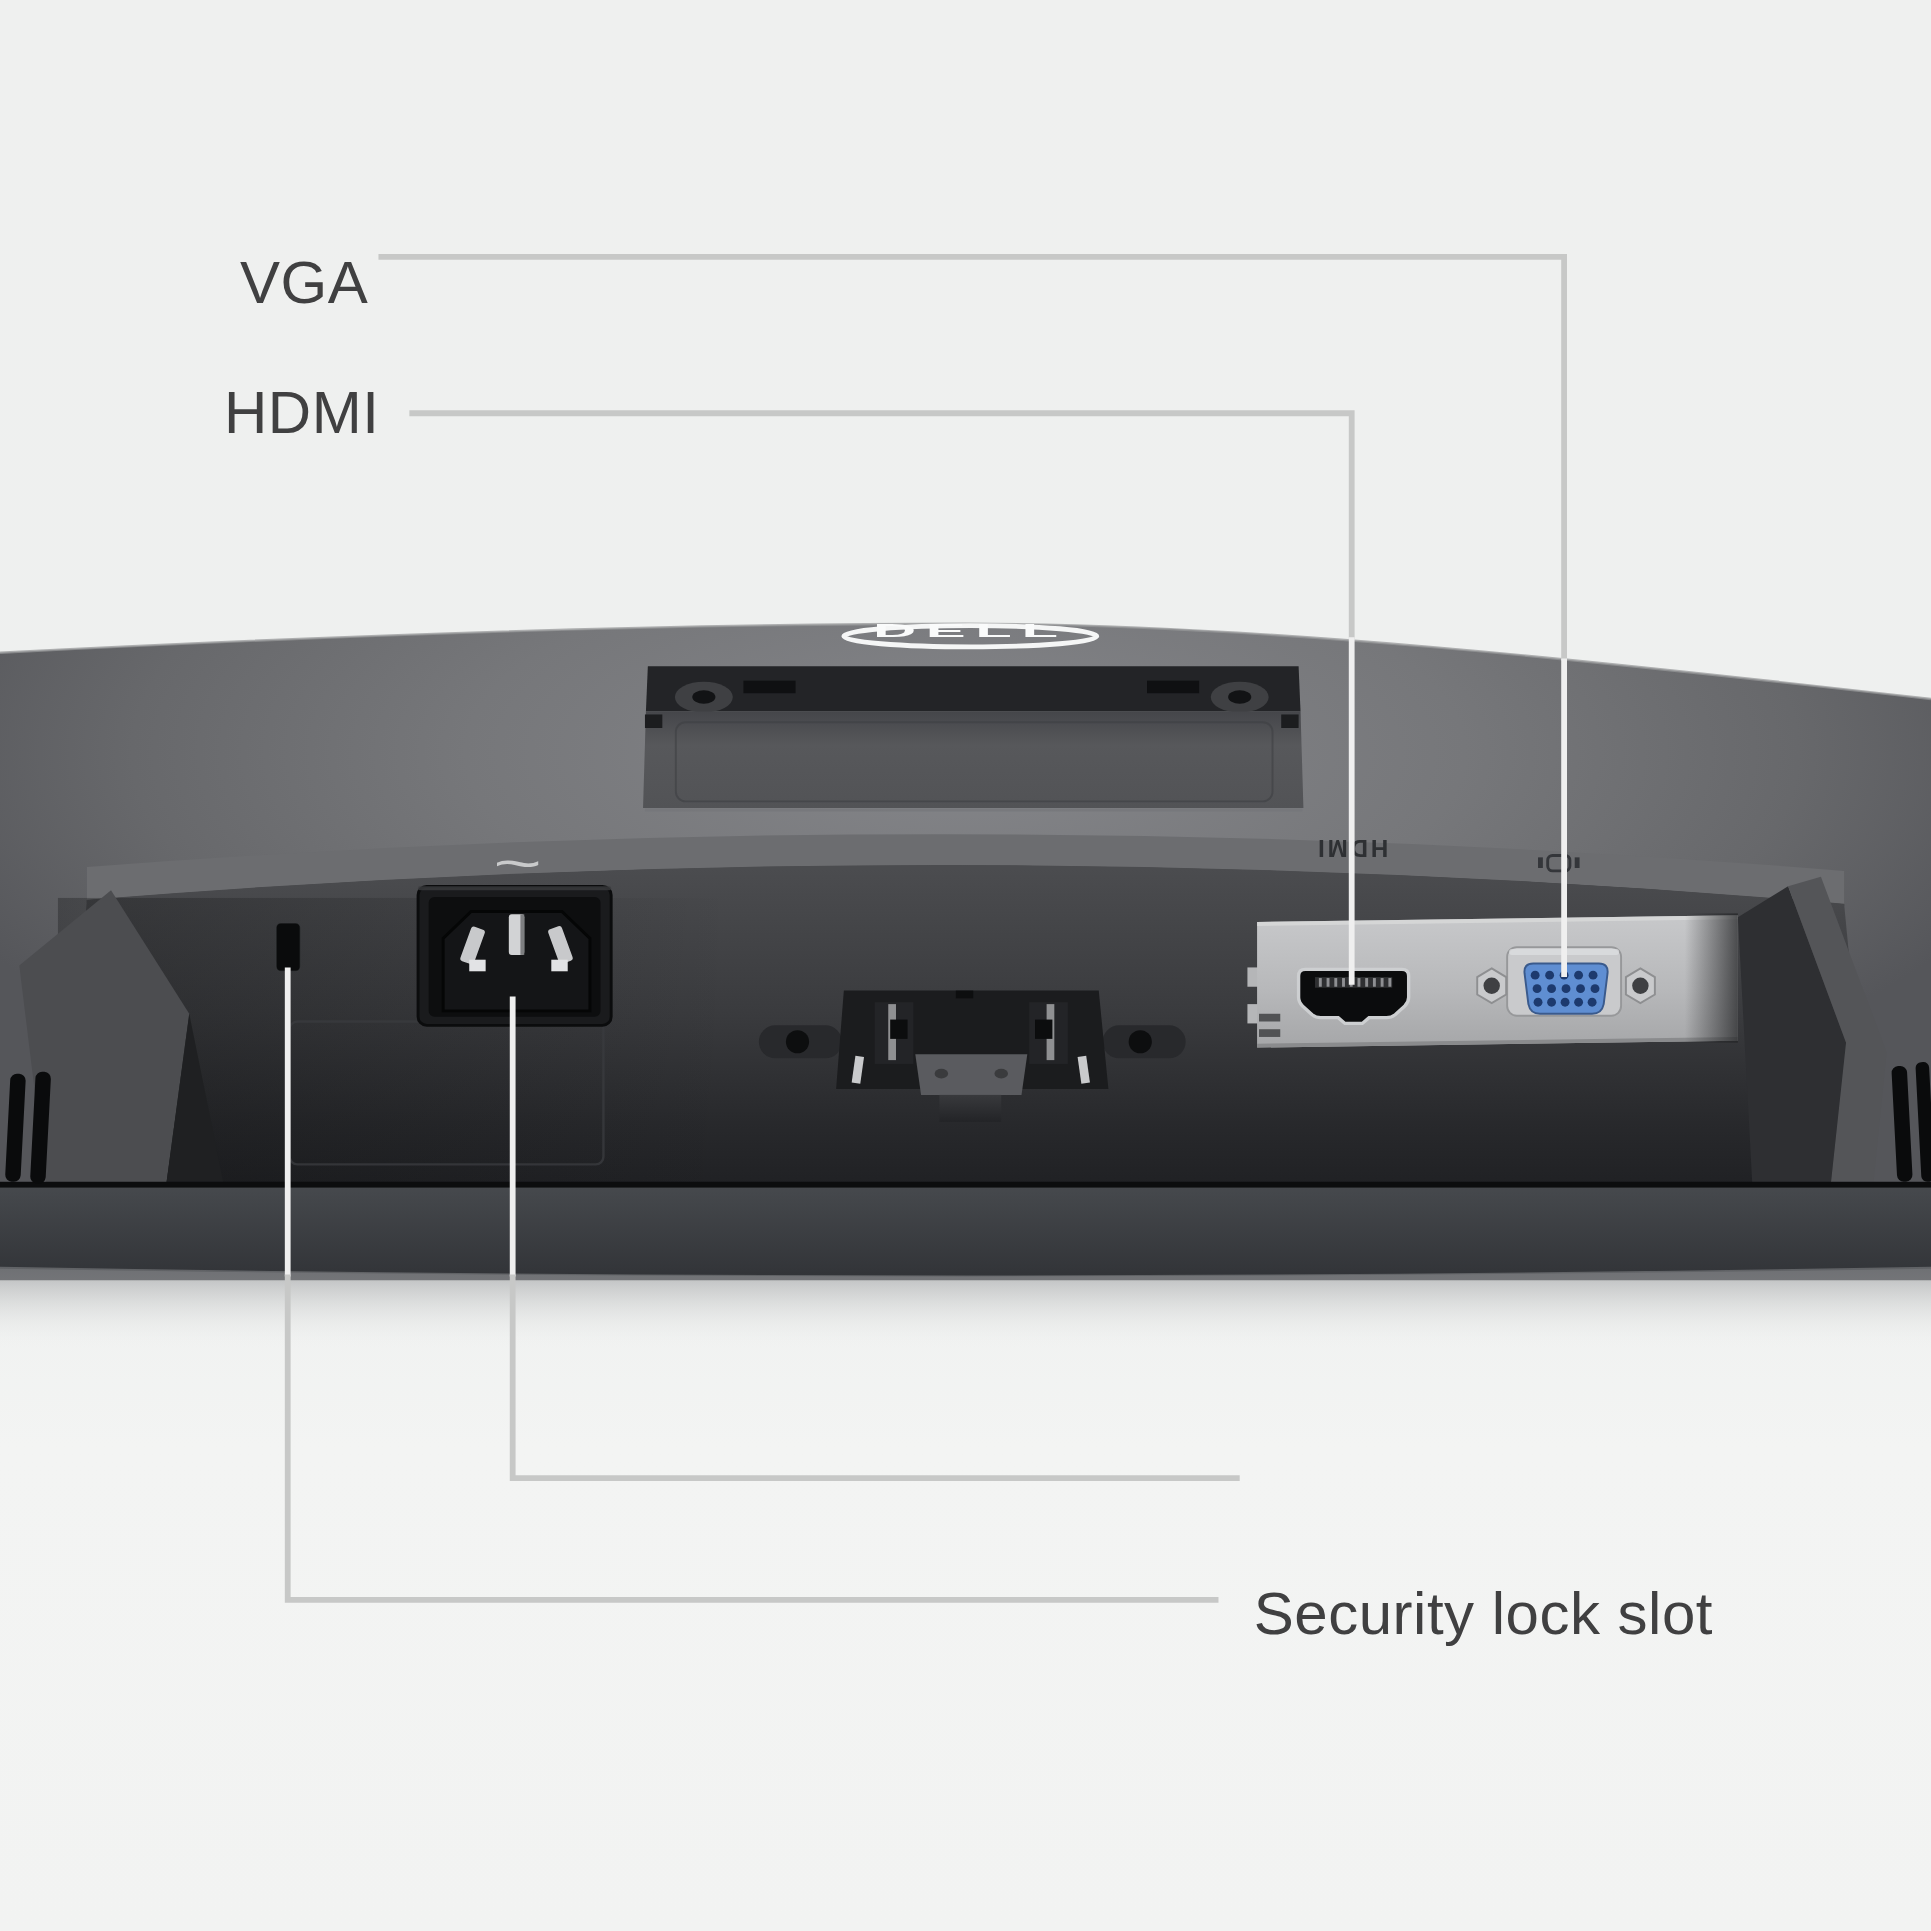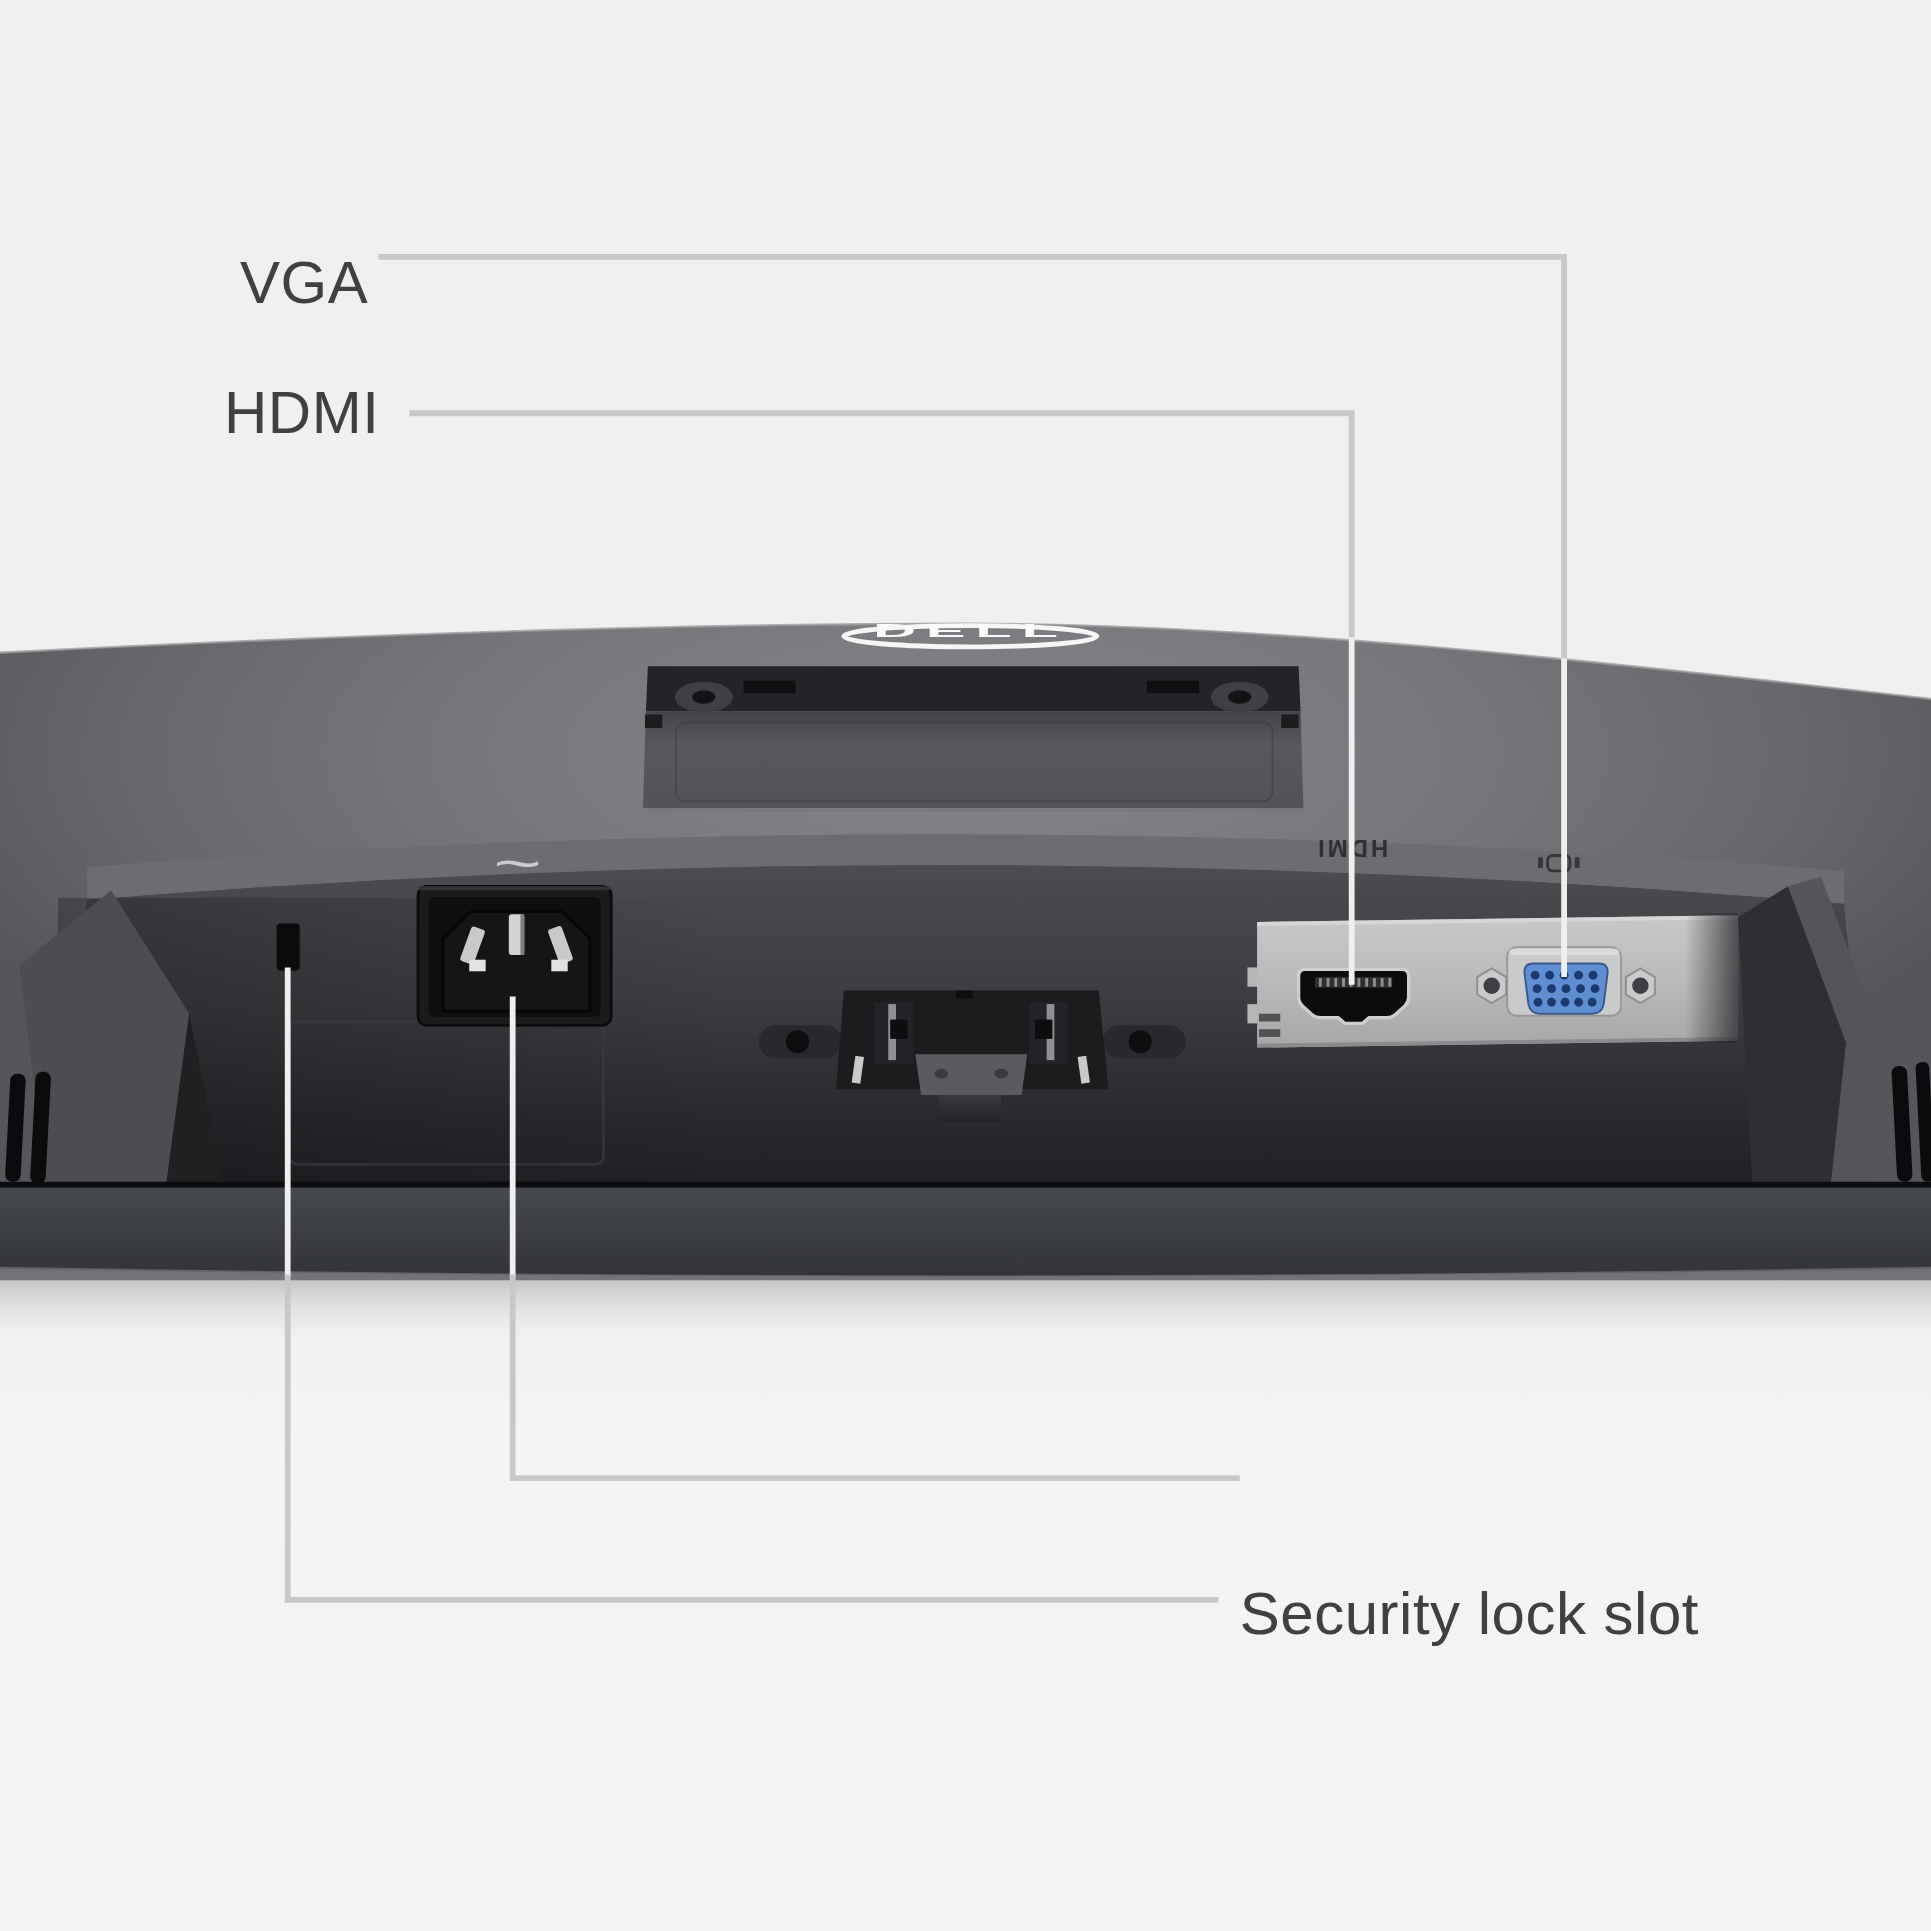--- a/index.html
+++ b/index.html
@@ -9,21 +9,21 @@
     font-family:"Liberation Sans", sans-serif;
   }
   .stage svg{position:absolute;left:0;top:0;}
   .label{
     position:absolute;color:#404041;font-size:60px;line-height:60px;
     letter-spacing:0.5px;white-space:nowrap;
   }
   .label.vga{left:240px;top:229px;margin-top:24px;}
   .label.hdmi{left:224px;top:383px;}
   .label.power{left:1261px;top:1446px;}
-  .label.security{right:232px;top:1578px;text-align:center;line-height:71px;}
+  .label.security{right:218px;top:1578px;text-align:center;line-height:71px;}
 </style>
 </head>
 <body>
 
 <div class="stage">
 
 <svg width="1931" height="1931" viewBox="0 0 2000 2000">
   <defs>
     <radialGradient id="domeGrad" gradientUnits="userSpaceOnUse" cx="1000" cy="780" r="1150" gradientTransform="matrix(1 0 0 0.38 0 483)">
       <stop offset="0%" stop-color="#85868a"></stop>

